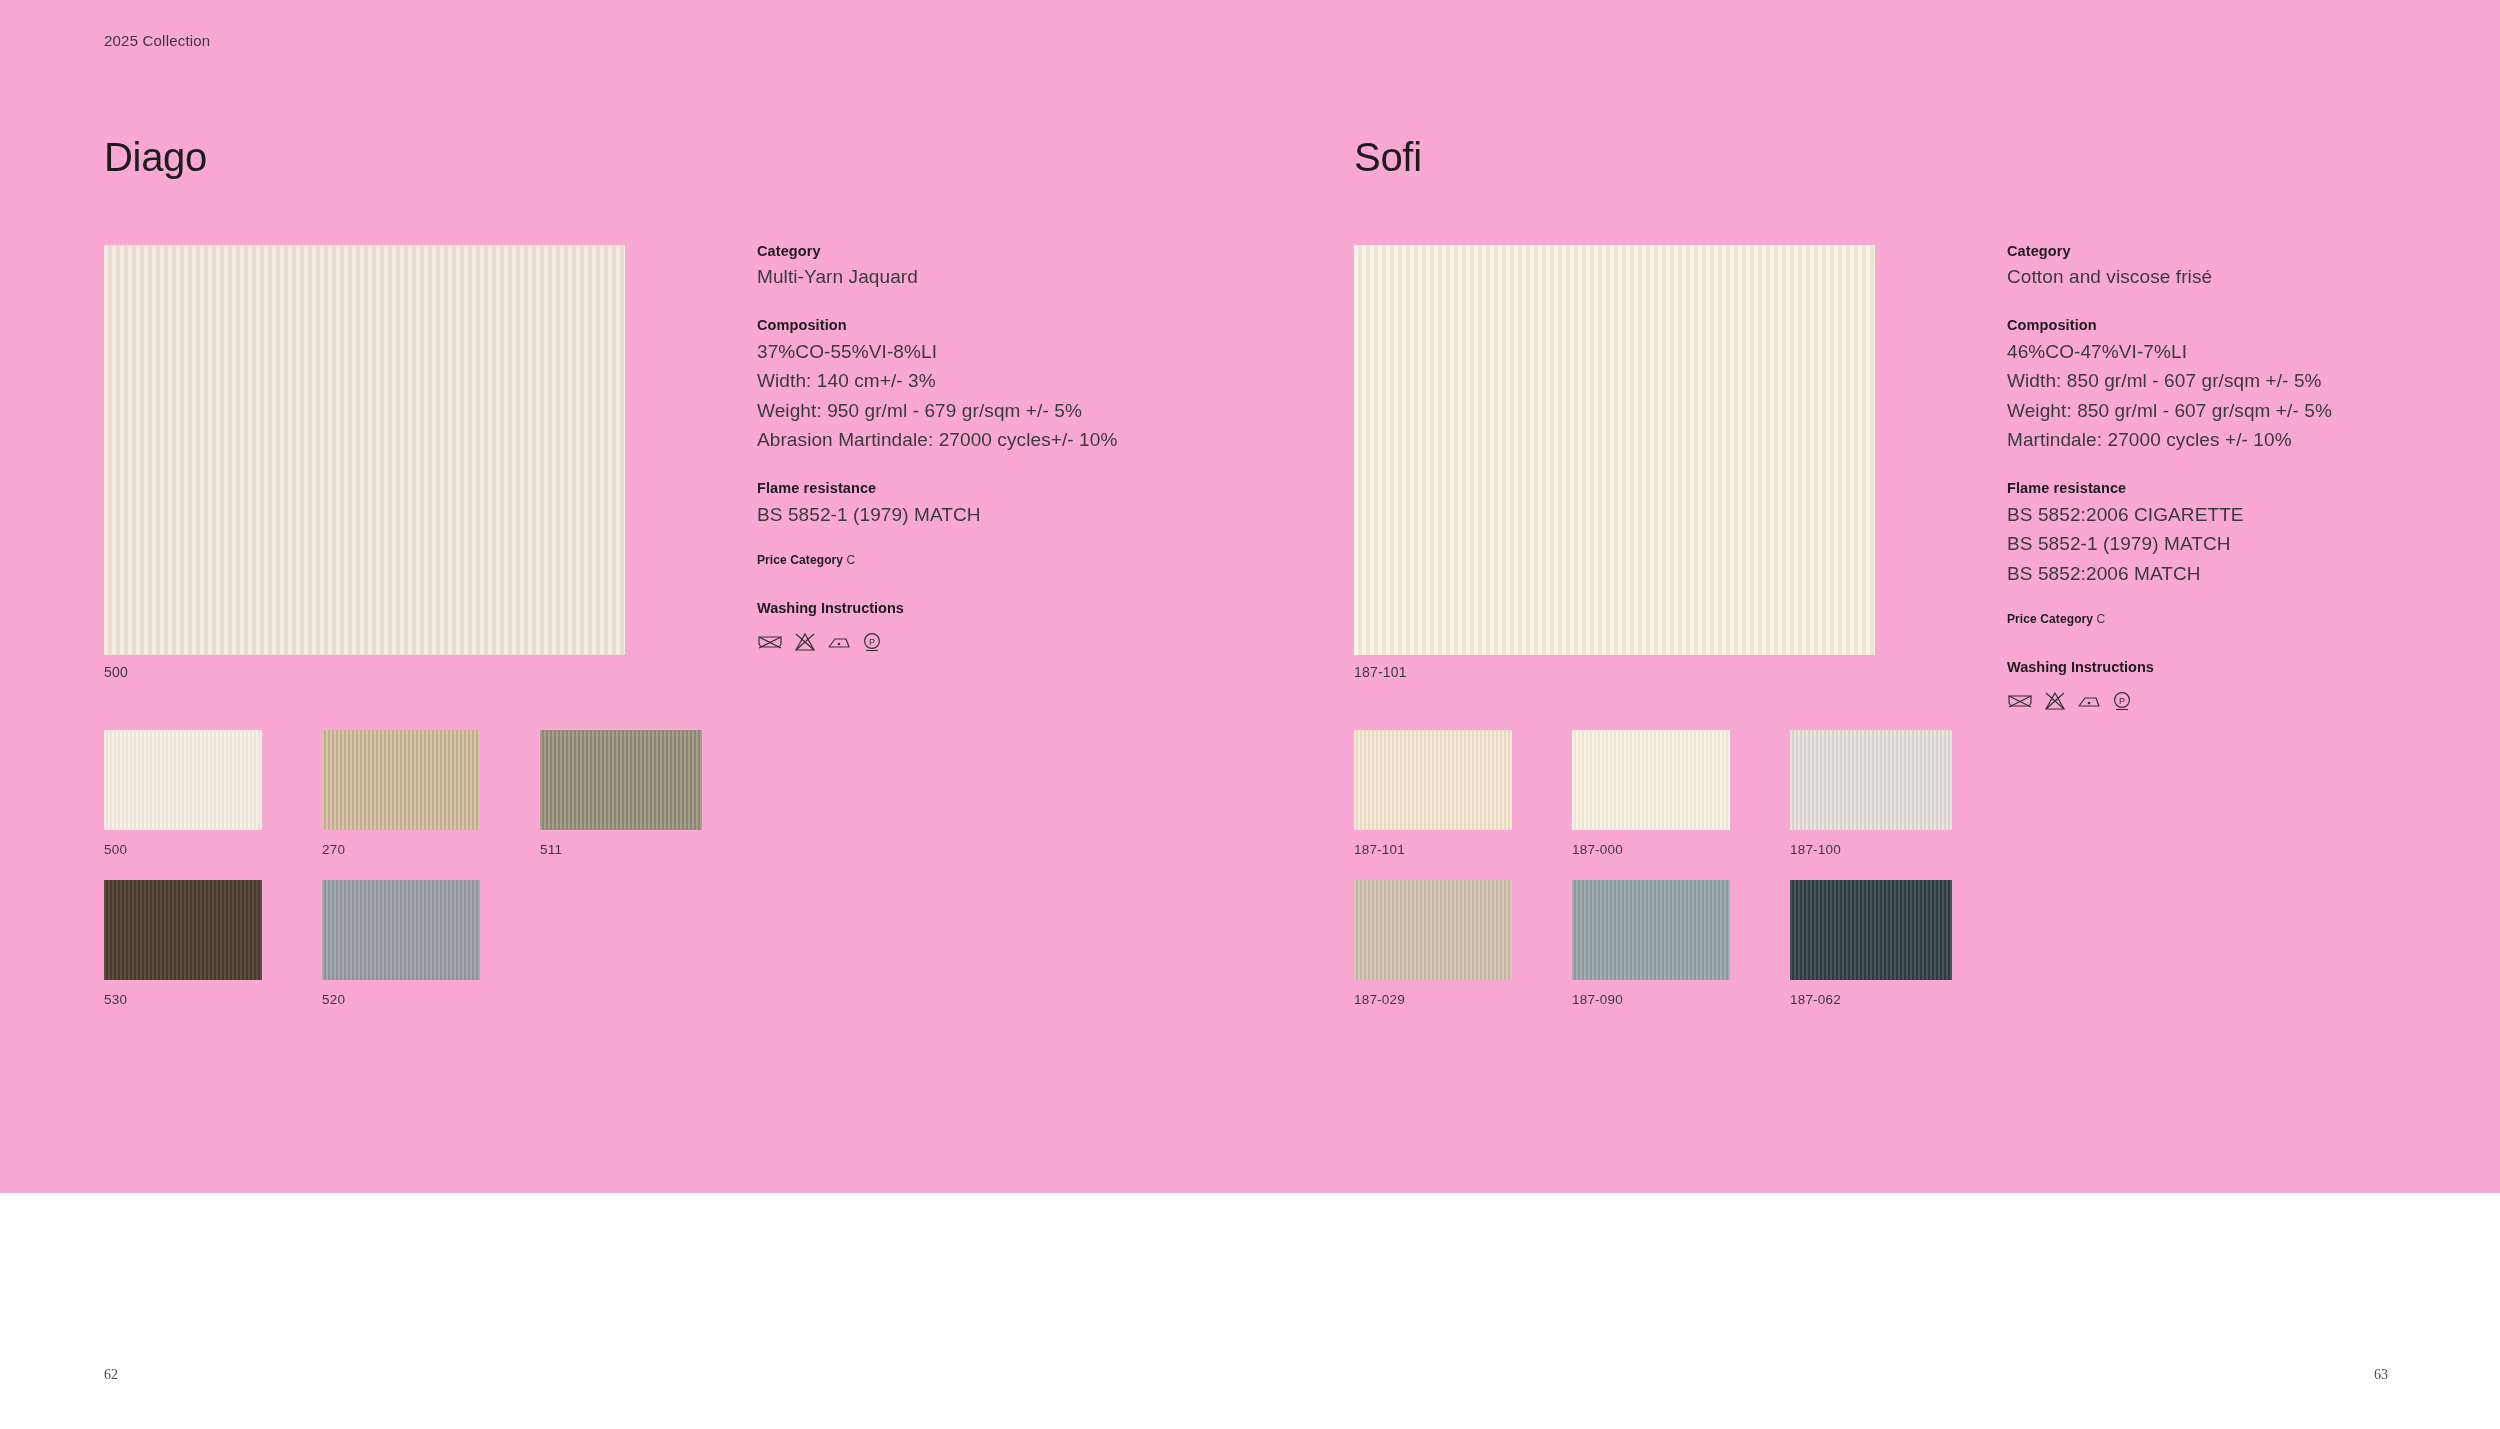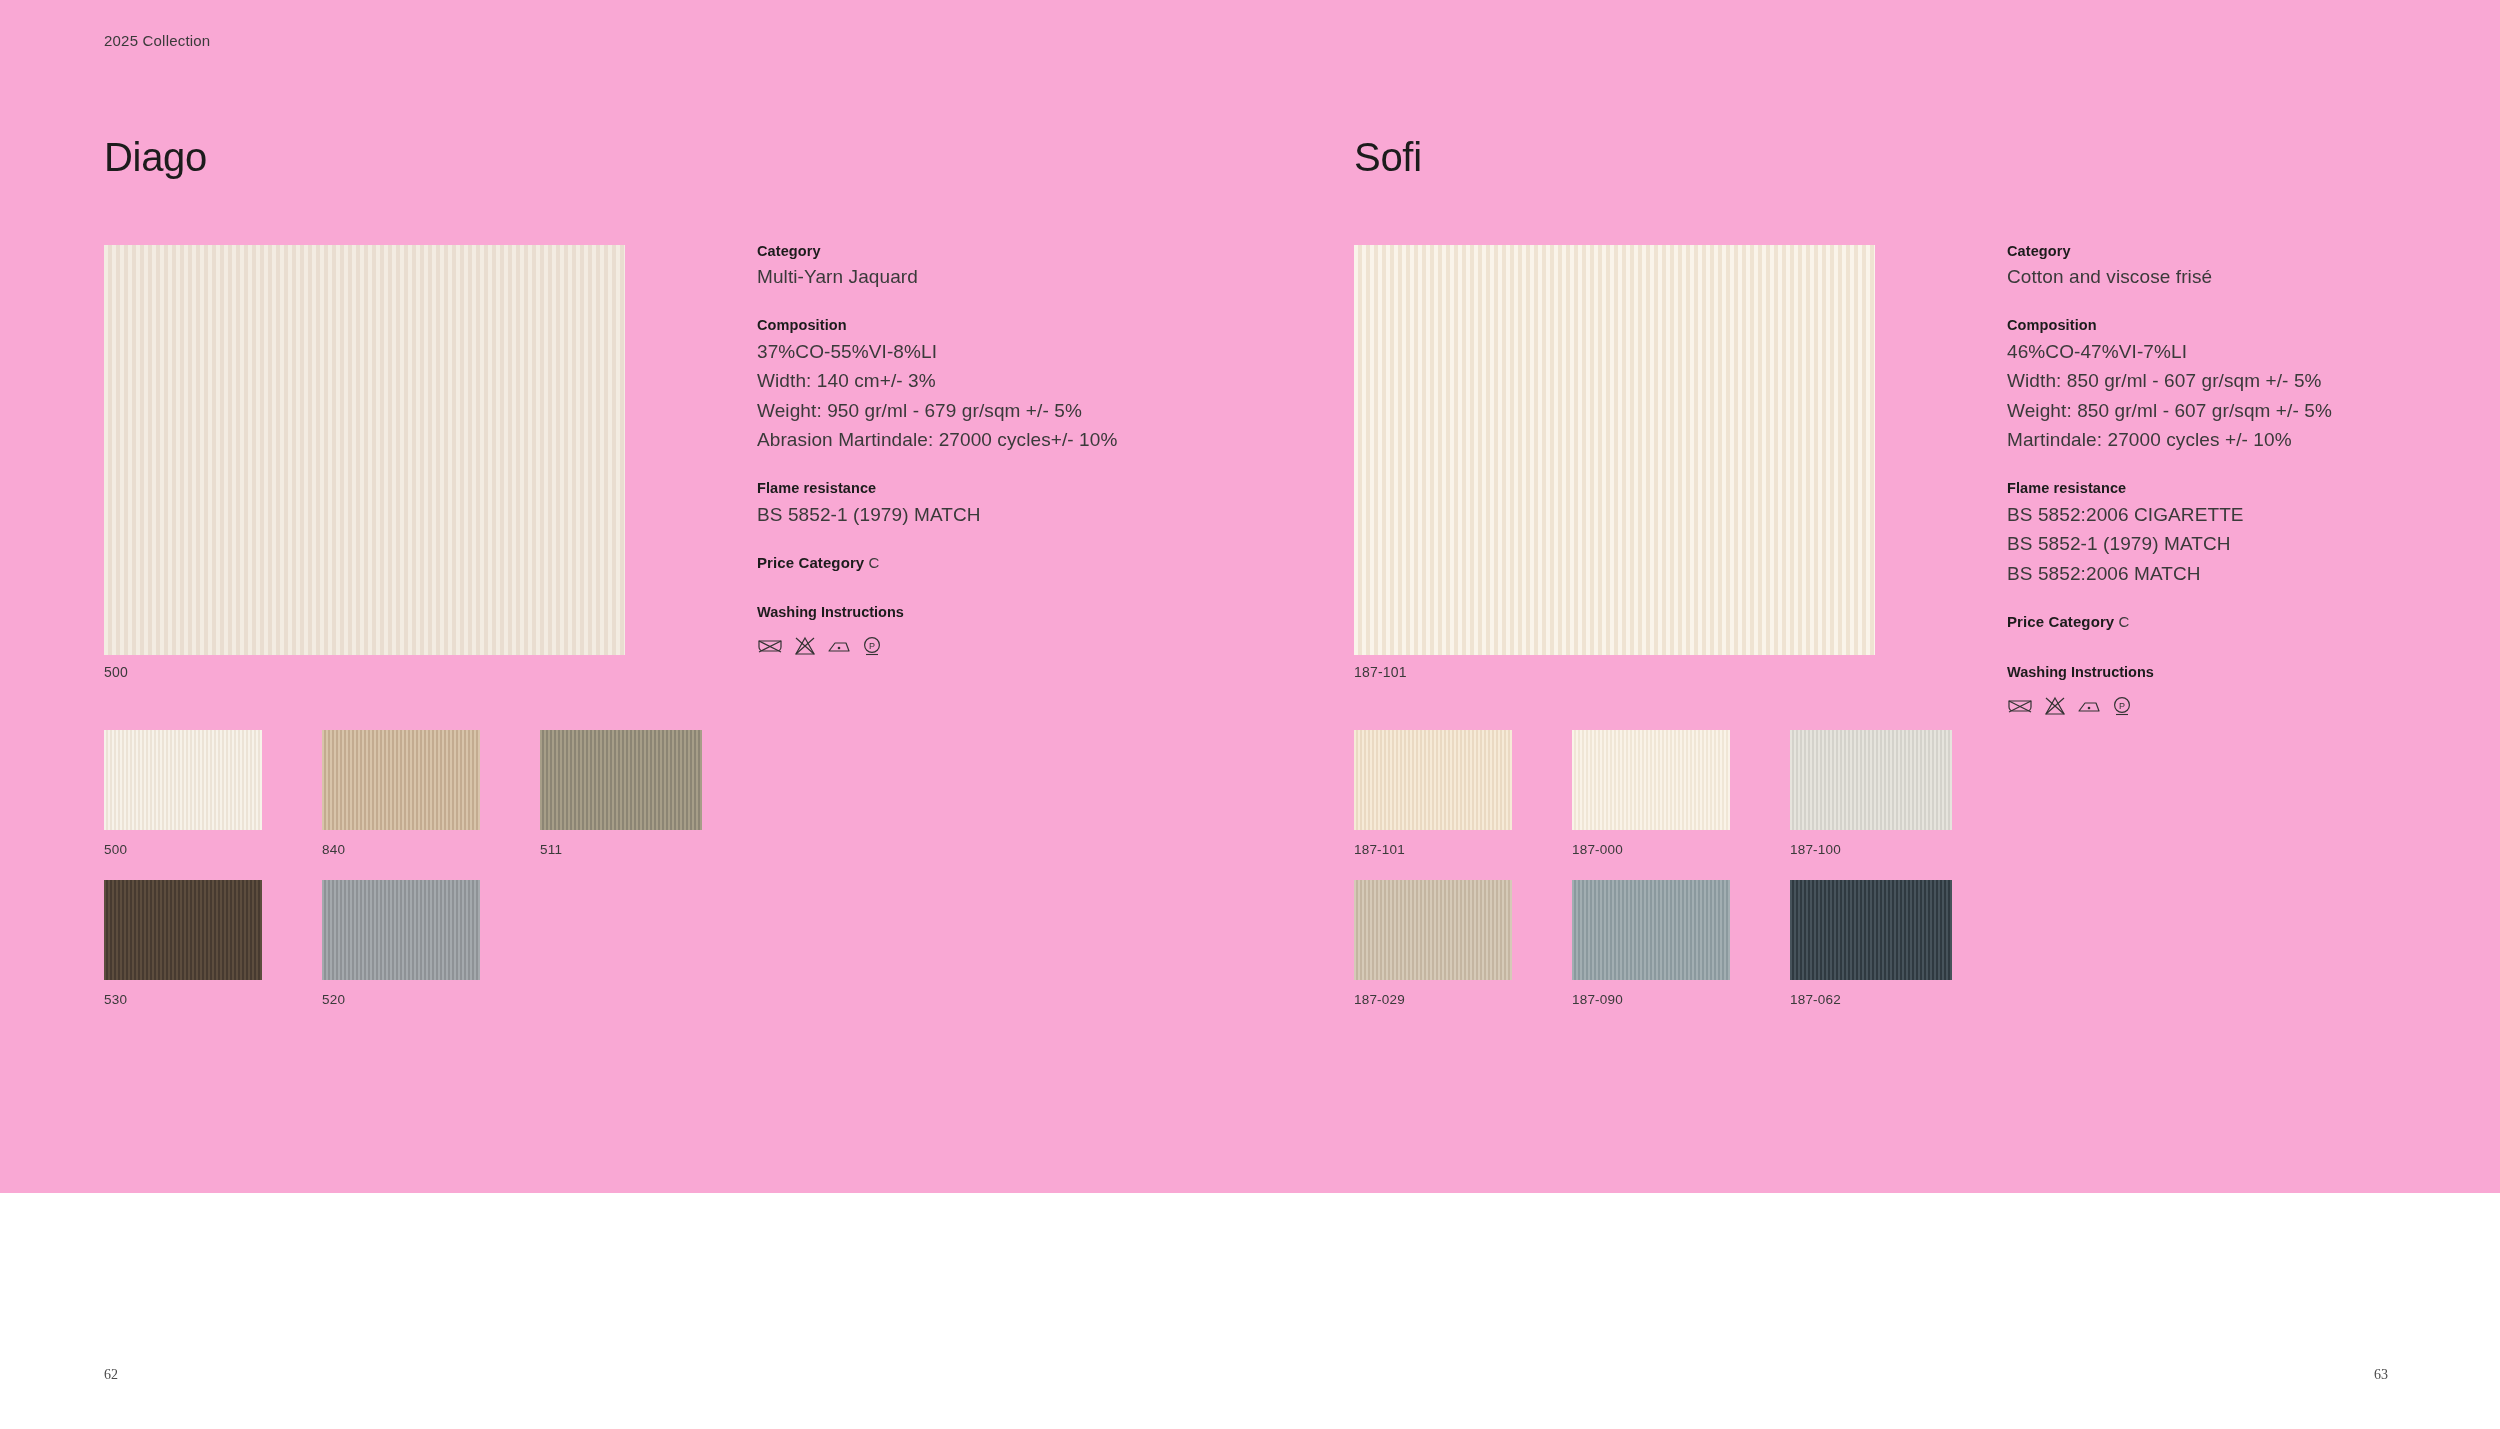--- a/index.html
+++ b/index.html
@@ -82,21 +82,21 @@
     letter-spacing: 0.1px;
     line-height: 1.55;
   }
   .spec-line {
     font-size: 19px;
     color: #3a3a3a;
     line-height: 1.56;
     letter-spacing: 0.1px;
   }
   .spec-inline-head {
-    font-size: 15px;
+    font-size: 12px;
     color: #1c1c1c;
     letter-spacing: 0.1px;
     line-height: 1.55;
   }
   .spec-inline-head b { font-weight: bold; }
   .spec-inline-head span { font-weight: 400; color: #3a3a3a; }
 
   .wash-block { margin-top: 30px; }
   .wash-head {
     font-size: 14.5px;
@@ -227,21 +227,21 @@
         <div class="cell">
           <div class="cell-sw">
               <div class="tex" id="s0-0" style="background: repeating-linear-gradient(90deg, rgb(247, 242, 233) 0px, rgb(247, 242, 233) 2px, rgb(236, 227, 214) 2px, rgb(236, 227, 214) 4px), repeating-linear-gradient(0deg, rgba(255, 255, 255, 0.3) 0px, rgba(255, 255, 255, 0.3) 2px, rgba(0, 0, 0, 0.1) 2px, rgba(0, 0, 0, 0.1) 4px), repeating-linear-gradient(45deg, rgba(0, 0, 0, 0.07) 0px, rgba(0, 0, 0, 0.07) 2px, rgba(255, 255, 255, 0.07) 2px, rgba(255, 255, 255, 0.07) 5px), rgb(236, 227, 214); background-blend-mode: normal, overlay, overlay, normal;"></div>
             </div>
           <div class="cell-label">500</div>
         </div>
         <div class="cell">
           <div class="cell-sw">
               <div class="tex" id="s0-1" style="background: repeating-linear-gradient(90deg, rgb(216, 196, 170) 0px, rgb(216, 196, 170) 2px, rgb(195, 171, 144) 2px, rgb(195, 171, 144) 4px), repeating-linear-gradient(0deg, rgba(255, 255, 255, 0.3) 0px, rgba(255, 255, 255, 0.3) 2px, rgba(0, 0, 0, 0.1) 2px, rgba(0, 0, 0, 0.1) 4px), repeating-linear-gradient(45deg, rgba(0, 0, 0, 0.07) 0px, rgba(0, 0, 0, 0.07) 2px, rgba(255, 255, 255, 0.07) 2px, rgba(255, 255, 255, 0.07) 5px), rgb(195, 171, 144); background-blend-mode: normal, overlay, overlay, normal;"></div>
             </div>
-          <div class="cell-label">840</div>
+          <div class="cell-label">270</div>
         </div>
         <div class="cell cell-lg">
           <div class="cell-sw">
               <div class="tex" id="s0-2" style="background: repeating-linear-gradient(90deg, rgb(167, 158, 136) 0px, rgb(167, 158, 136) 2px, rgb(140, 133, 116) 2px, rgb(140, 133, 116) 4px), repeating-linear-gradient(0deg, rgba(255, 255, 255, 0.3) 0px, rgba(255, 255, 255, 0.3) 2px, rgba(0, 0, 0, 0.1) 2px, rgba(0, 0, 0, 0.1) 4px), repeating-linear-gradient(45deg, rgba(0, 0, 0, 0.07) 0px, rgba(0, 0, 0, 0.07) 2px, rgba(255, 255, 255, 0.07) 2px, rgba(255, 255, 255, 0.07) 5px), rgb(140, 133, 116); background-blend-mode: normal, overlay, overlay, normal;"></div>
             </div>
           <div class="cell-label">511</div>
         </div>
       </div>
       <div class="grid-row">
         <div class="cell">

